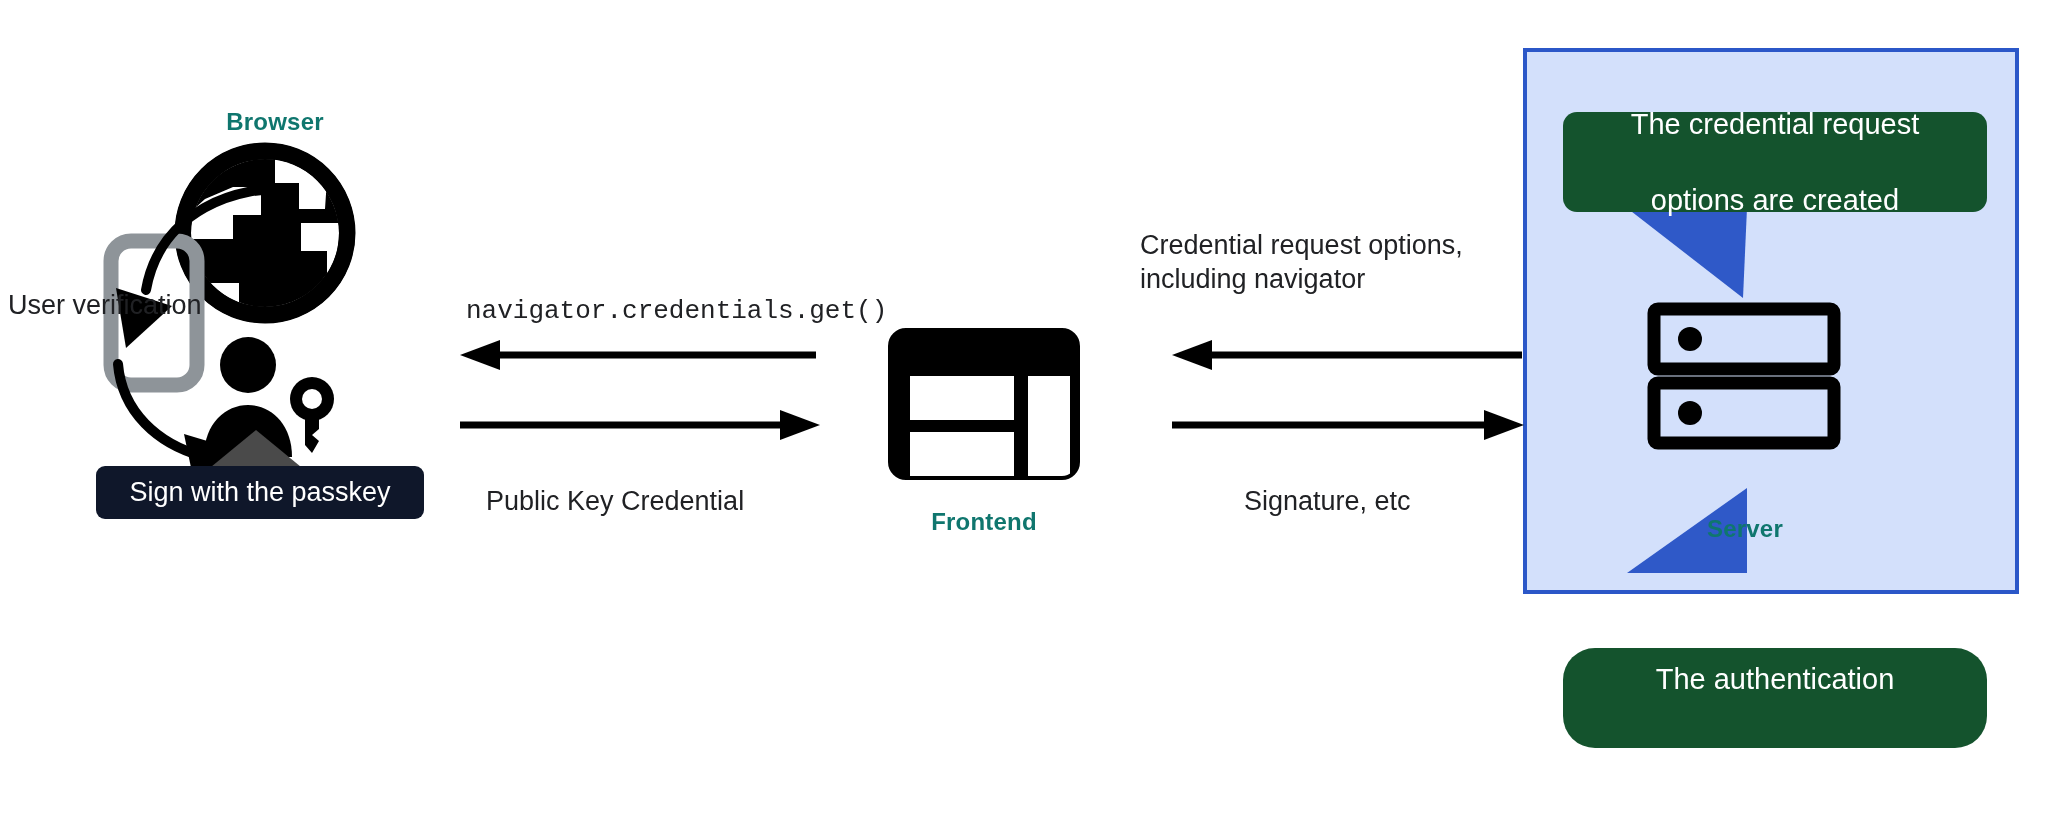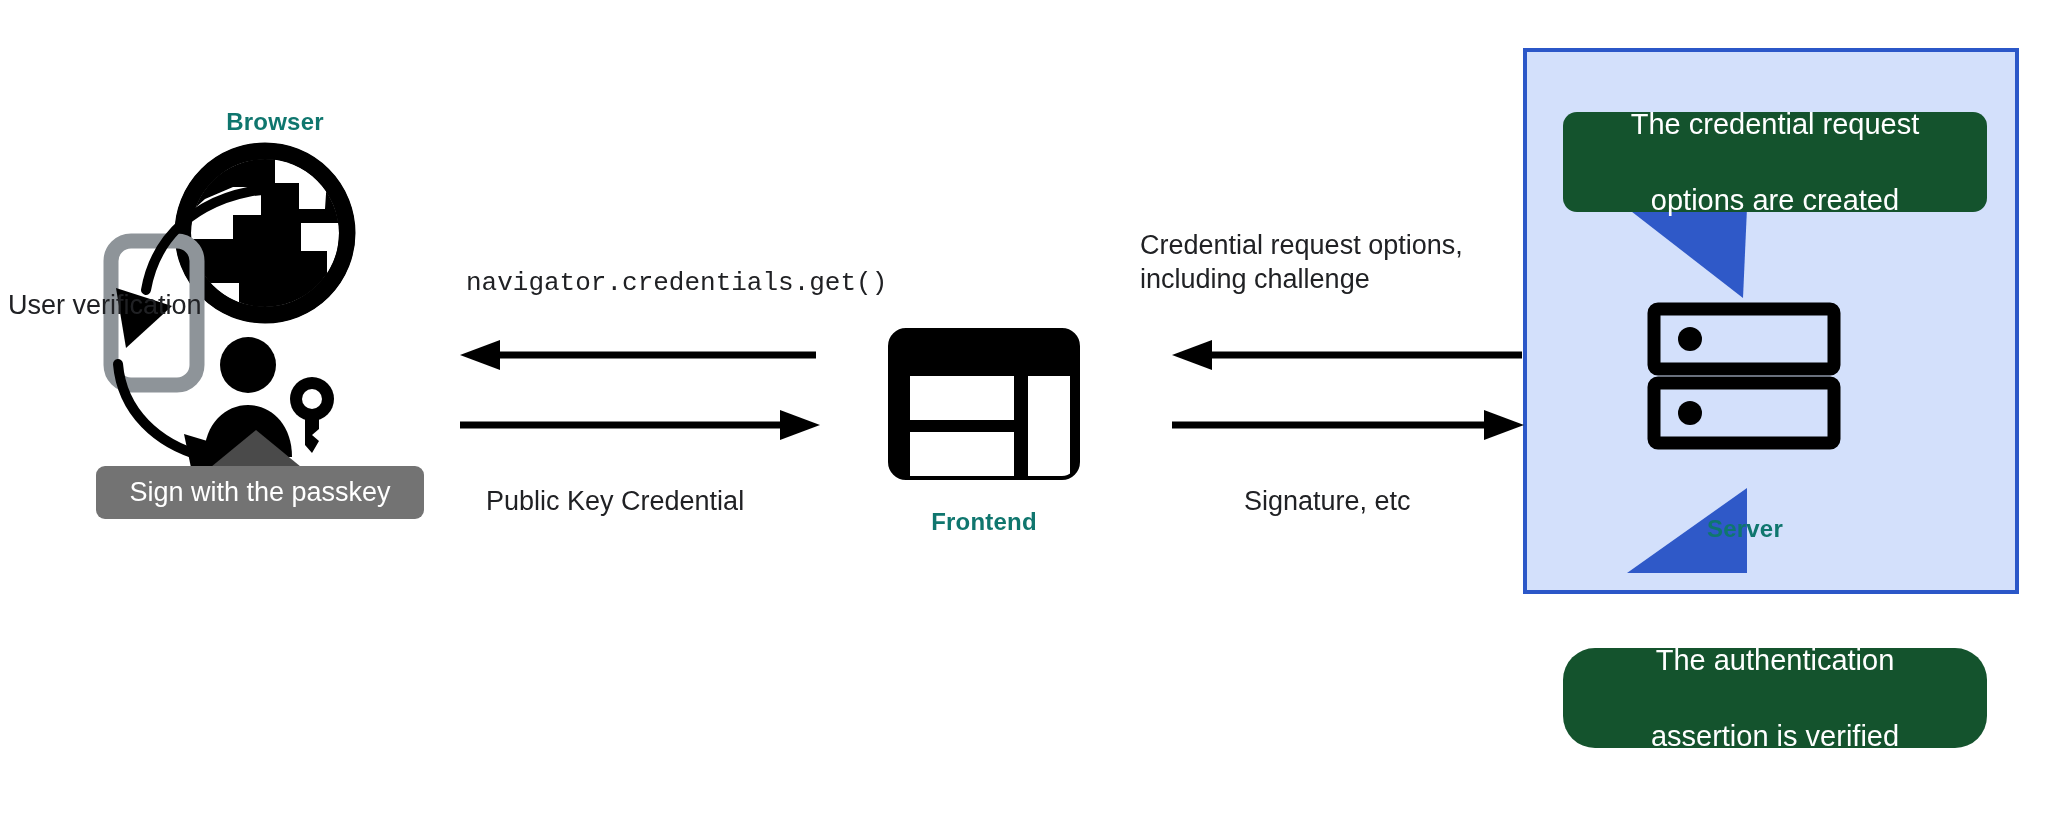--- a/index.html
+++ b/index.html
@@ -4,35 +4,35 @@
 <style>
   html,body{margin:0;padding:0;background:#ffffff;}
   body{width:2046px;height:818px;position:relative;overflow:hidden;
        font-family:"Liberation Sans","DejaVu Sans",sans-serif;color:#202124;}
   .stage{position:absolute;left:0;top:0;width:2046px;height:818px;}
   .abs{position:absolute;}
 
   
   .lbl{font-size:27px;line-height:34px;color:#202124;white-space:pre;}
   .lbl-bold{font-size:24px;font-weight:700;color:#0f766e;letter-spacing:.2px;white-space:pre;}
-  .code{font-family:"Liberation Mono","DejaVu Sans Mono",monospace;font-size:26px;color:#202124;white-space:pre;}
+  .code{font-family:"Liberation Mono","DejaVu Sans Mono",monospace;font-size:26px;color:#202124;white-space:pre;margin-top:28px;}
 
   
   #server-panel{left:1523px;top:48px;width:496px;height:546px;
       background:#d3e0fb;border:4px solid #2b57c8;box-sizing:border-box;}
 
   
   .bubble{position:absolute;background:#14532d;border-radius:14px;
       color:#ffffff;display:flex;align-items:center;justify-content:center;
       text-align:center;font-size:29px;line-height:38px;}
   .bubble span{display:block;padding:0 6px;}
 
   
   #passkey-callout{position:absolute;left:96px;top:466px;width:328px;height:53px;
-      background:#737373;border-radius:9px;color:#ffffff;font-size:27px;
+      background:#0f172a;border-radius:9px;color:#ffffff;font-size:27px;
       display:flex;align-items:center;justify-content:center;}
 
   svg{display:block;overflow:visible;}
 </style>
 </head>
 <body>
 
 <div class="stage">
 
   <div class="abs" id="server-panel"></div>
@@ -48,21 +48,20 @@
   <div class="bubble" style="left:1563px;top:112px;width:424px;height:100px;">
     <span>
       <span>The credential request</span><br>
       <span>options are created</span>
     </span>
   </div>
 
   <div class="bubble" style="left:1563px;top:648px;width:424px;height:100px;border-radius:32px;">
     <span>
       <span>The authentication</span><br>
-      <span>assertion is verified</span>
     </span>
   </div>
 
   <svg class="abs" style="left:1650px;top:305px;" width="190" height="140">
     <rect x="4" y="4" width="180" height="60" rx="4" fill="none" stroke="#000" stroke-width="13"></rect>
     <circle cx="40" cy="34" r="12" fill="#000"></circle>
     <rect x="4" y="78" width="180" height="60" rx="4" fill="none" stroke="#000" stroke-width="13"></rect>
     <circle cx="40" cy="108" r="12" fill="#000"></circle>
   </svg>
   <div class="abs lbl-bold" style="left:1650px;top:515px;width:190px;text-align:center;">Server</div>
@@ -136,21 +135,21 @@
   </svg>
 
   <svg class="abs" style="left:460px;top:410px;" width="360" height="30">
     <line x1="0" y1="15" x2="328" y2="15" stroke="#000" stroke-width="7"></line>
     <polygon points="360,15 320,0 320,30" fill="#000"></polygon>
   </svg>
 
   <div class="abs lbl" style="left:486px;top:484px;">Public Key Credential</div>
 
   <div class="abs lbl" style="left:1140px;top:228px;white-space:pre-line;">Credential request options,
-including challenge</div>
+including navigator</div>
 
   <svg class="abs" style="left:1172px;top:340px;" width="352" height="30">
     <line x1="32" y1="15" x2="350" y2="15" stroke="#000" stroke-width="7"></line>
     <polygon points="0,15 40,0 40,30" fill="#000"></polygon>
   </svg>
 
   <svg class="abs" style="left:1172px;top:410px;" width="352" height="30">
     <line x1="0" y1="15" x2="320" y2="15" stroke="#000" stroke-width="7"></line>
     <polygon points="352,15 312,0 312,30" fill="#000"></polygon>
   </svg>

